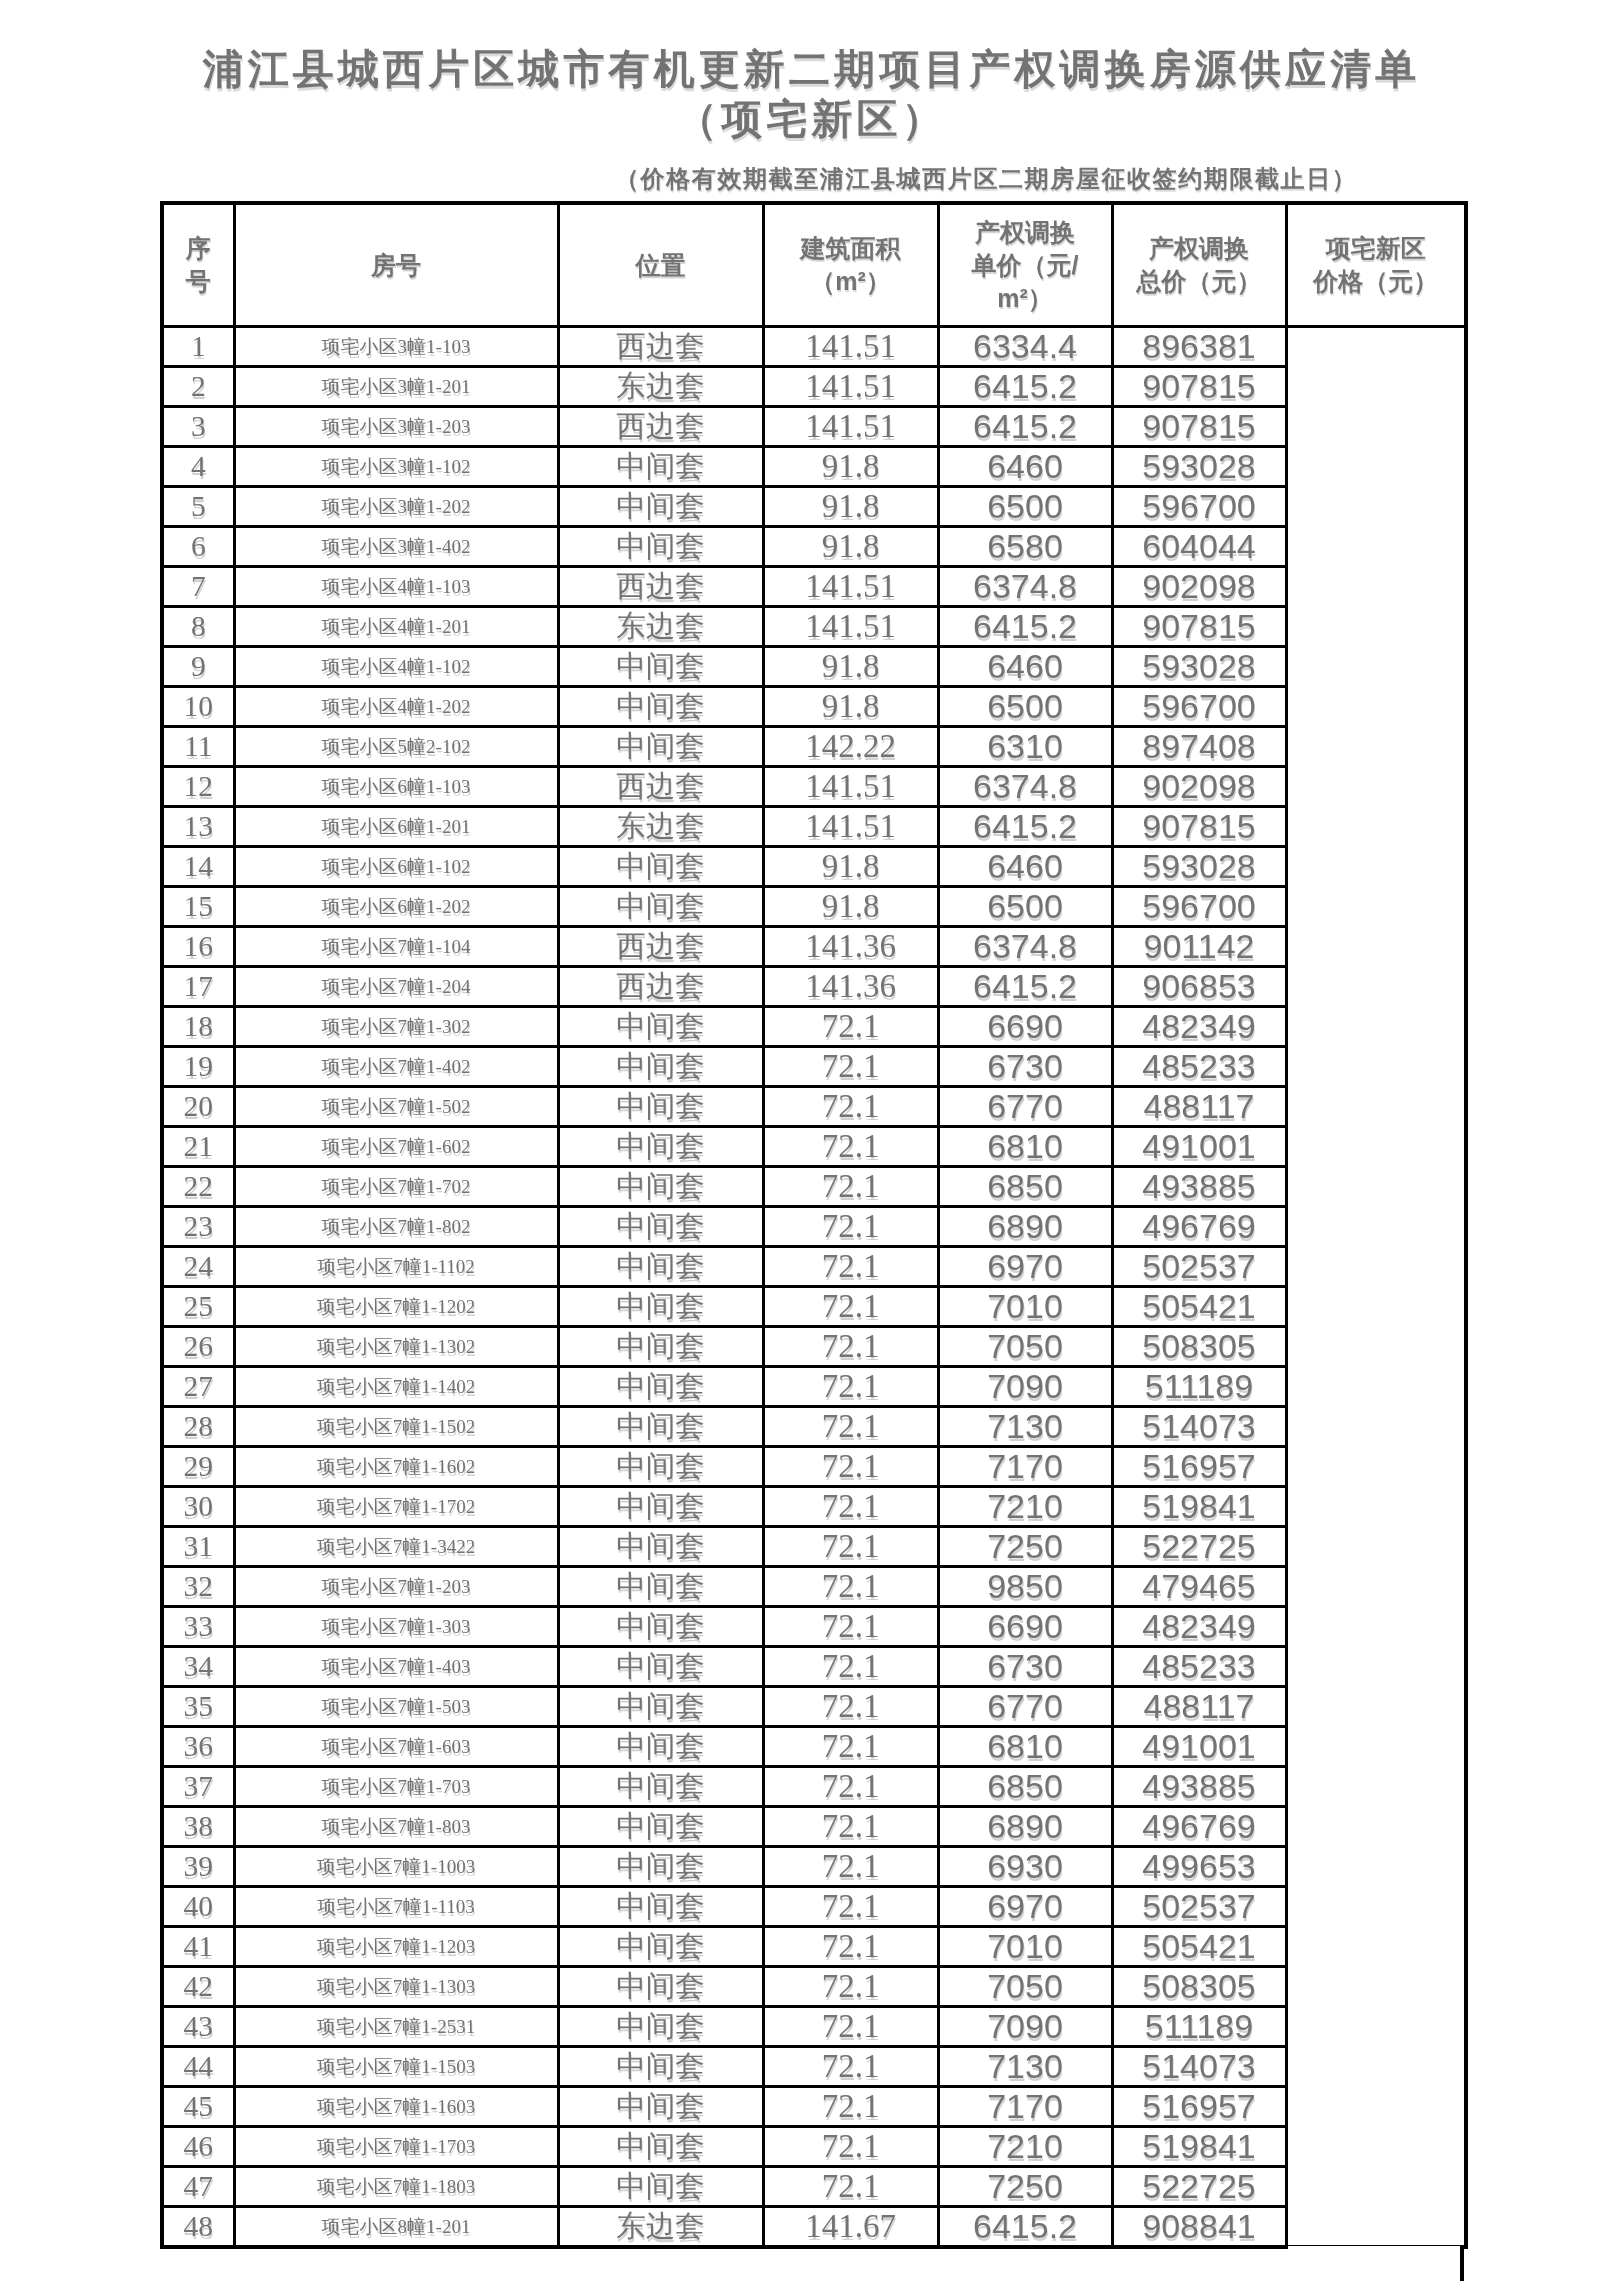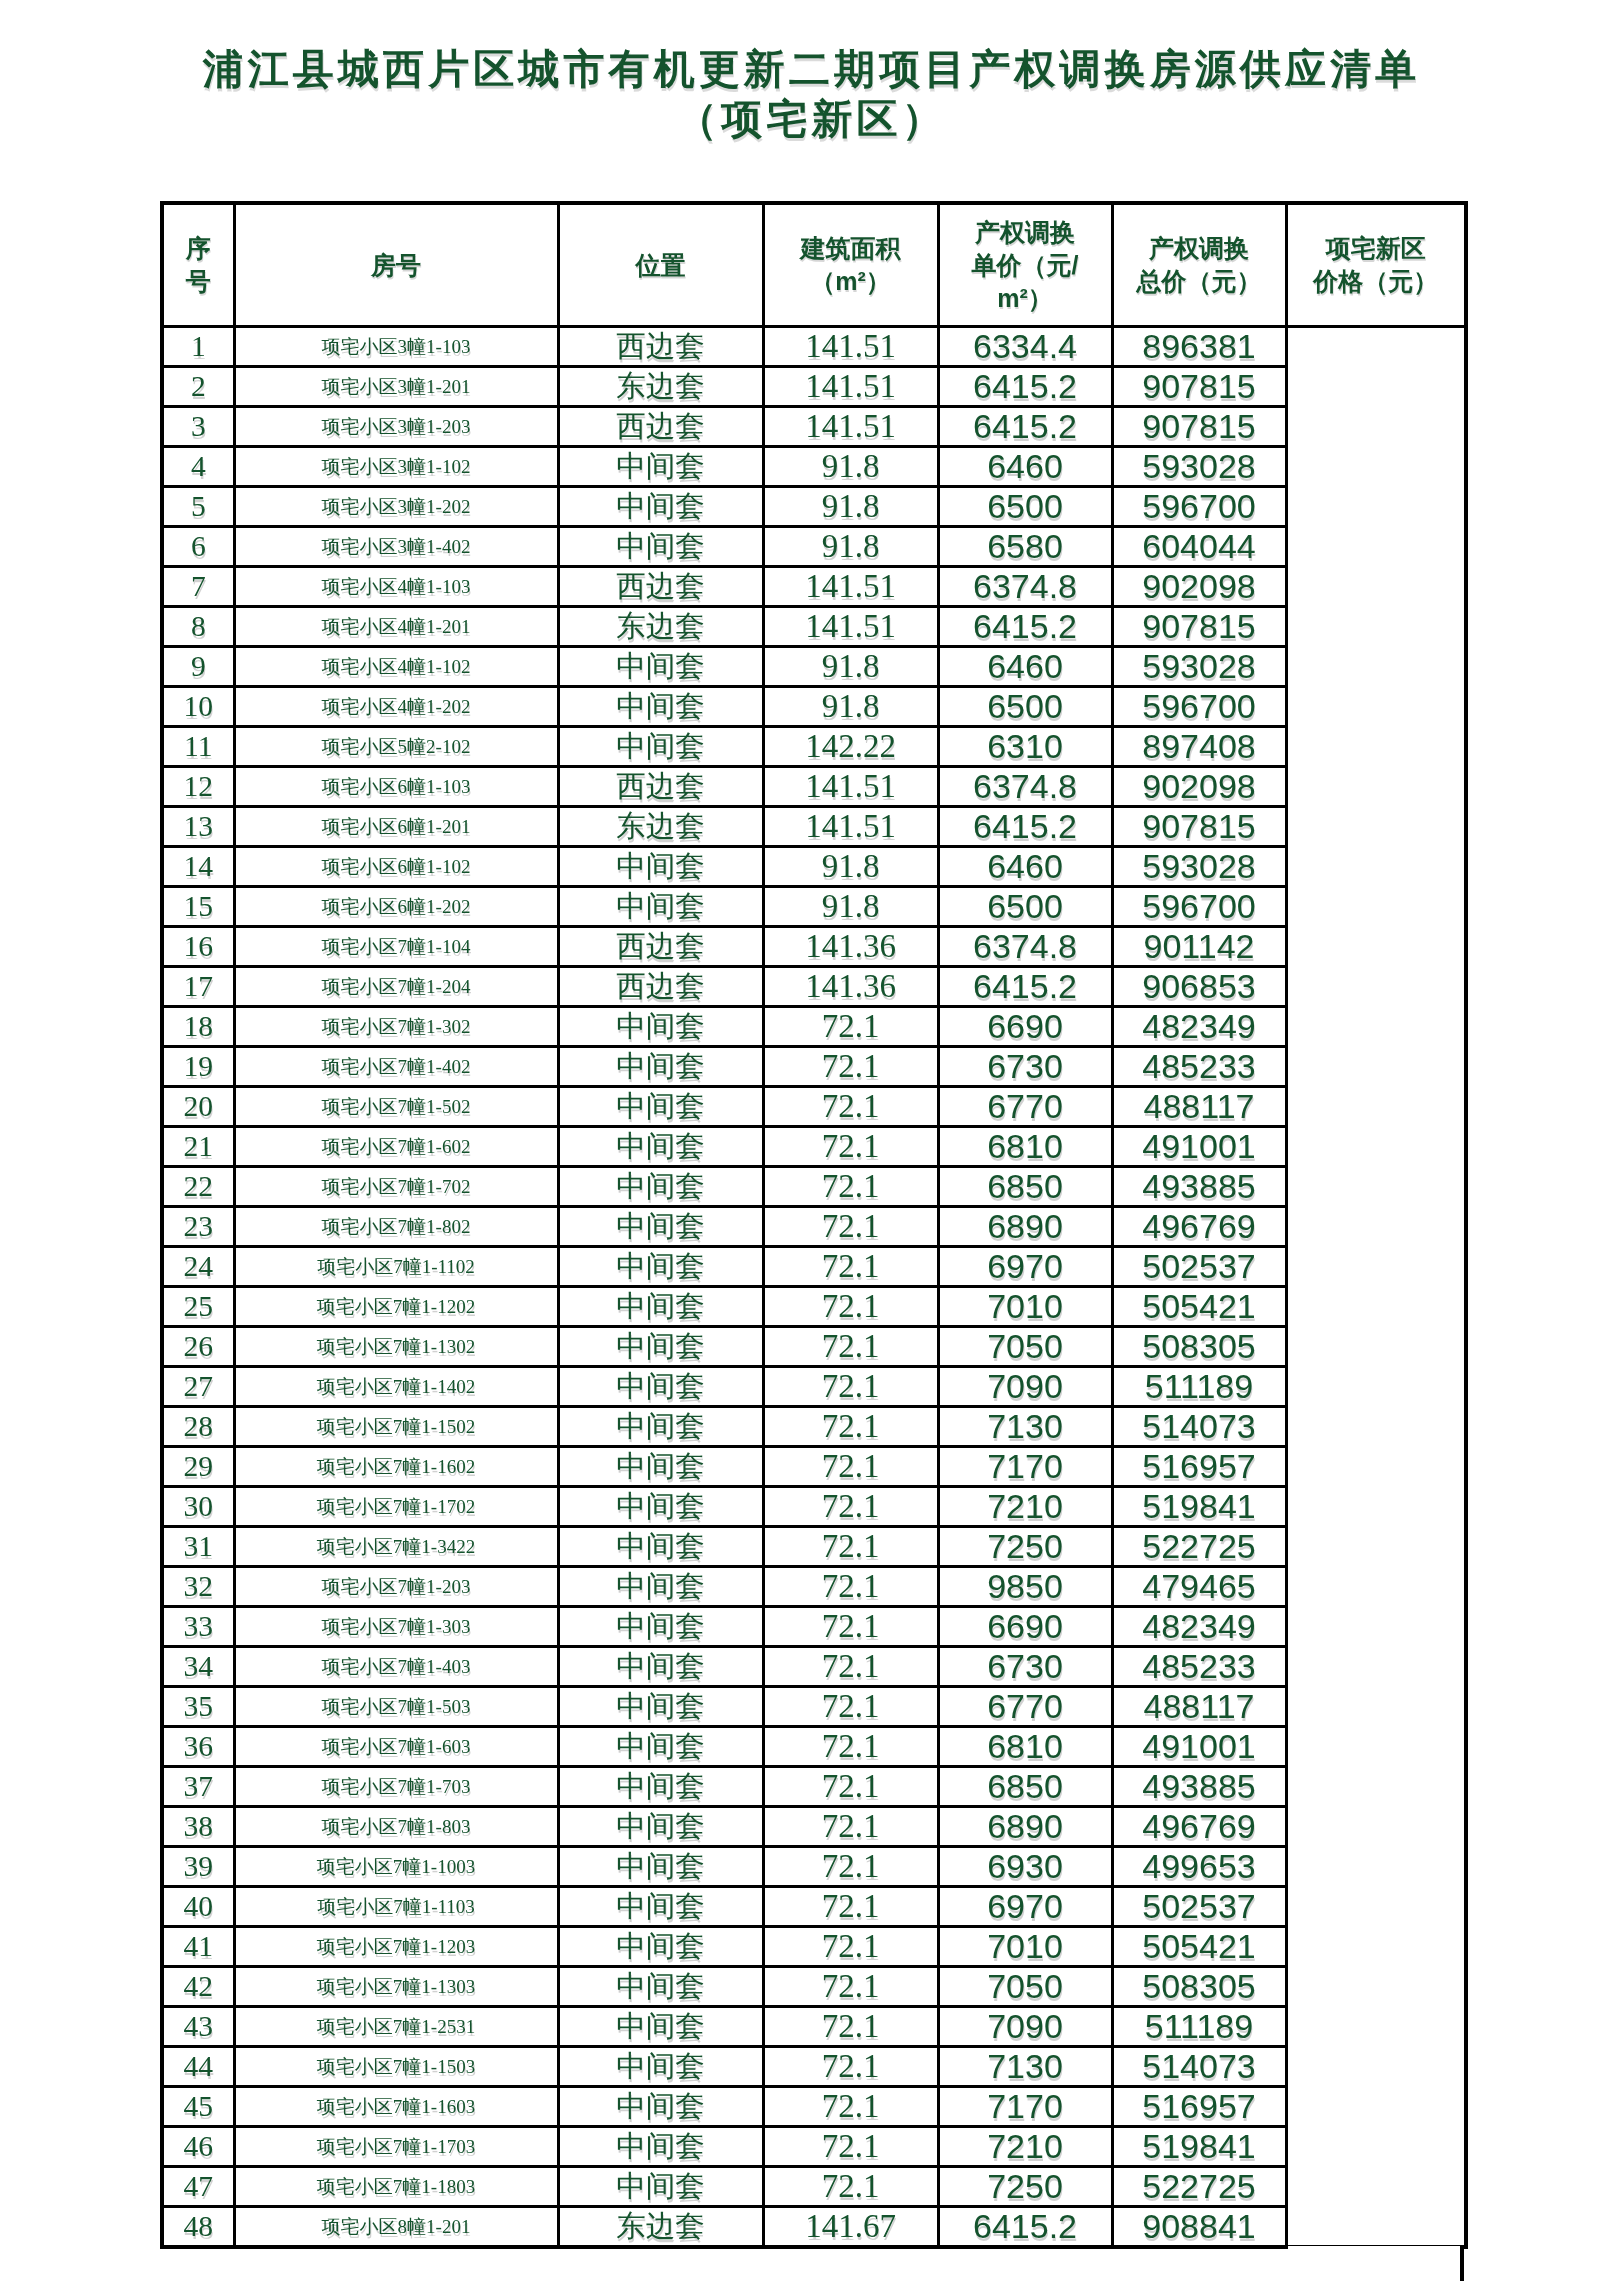--- a/index.html
+++ b/index.html
@@ -1,20 +1,20 @@
 <!DOCTYPE html>
 <html style="font-size:13px"><head>
 <meta charset="utf-8">
 <style>
   html,body{margin:0;padding:0;background:#ffffff;}
   .page{
     position:relative;
     width:1623px;height:2295px;
     background:#ffffff;
-    color:#14532d;
+    color:#737373;
     overflow:hidden;
     font-family:"Liberation Sans","DejaVu Sans",sans-serif;
   }
   .title{
     position:absolute;
     left:0;top:44px;width:100%;
     text-align:center;
     font-family:"Liberation Sans","DejaVu Sans",sans-serif;
     font-weight:bold;
     font-size:41px;
@@ -83,20 +83,21 @@
   }
 </style>
 </head>
 <body>
 
 <div class="page">
 
   <div class="title">浦江县城西片区城市有机更新二期项目产权调换房源供应清单
 （项宅新区）</div>
 
+  <div class="subtitle">（价格有效期截至浦江县城西片区二期房屋征收签约期限截止日）</div>
 
   <table class="tbl">
     <colgroup>
       <col style="width:72px">
       <col style="width:324px">
       <col style="width:205px">
       <col style="width:175px">
       <col style="width:174px">
       <col style="width:174px">
       <col style="width:180px">

